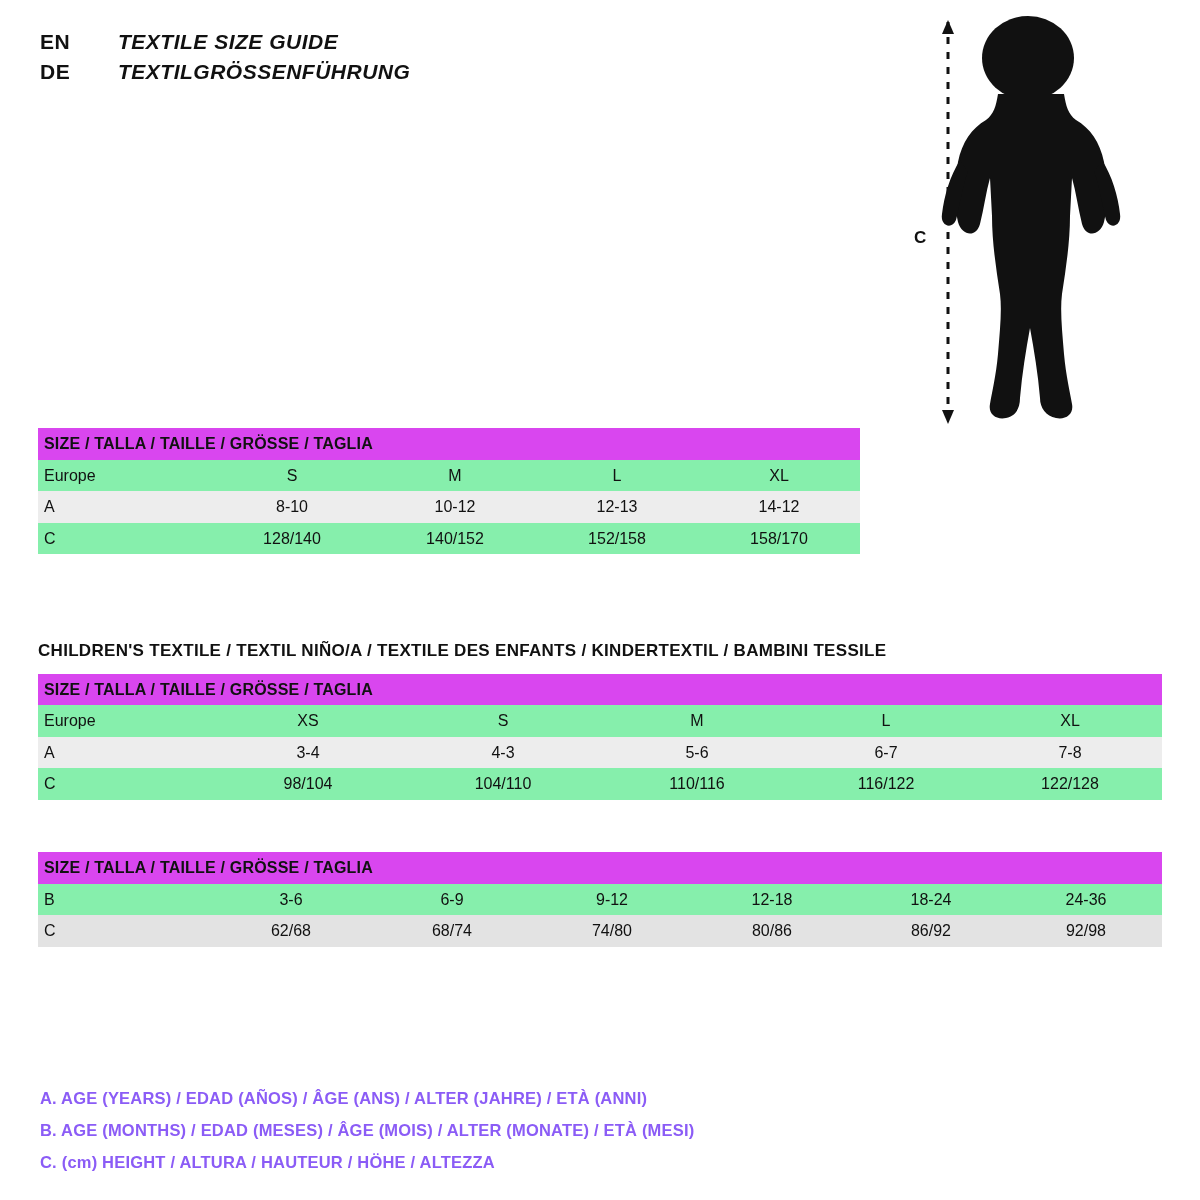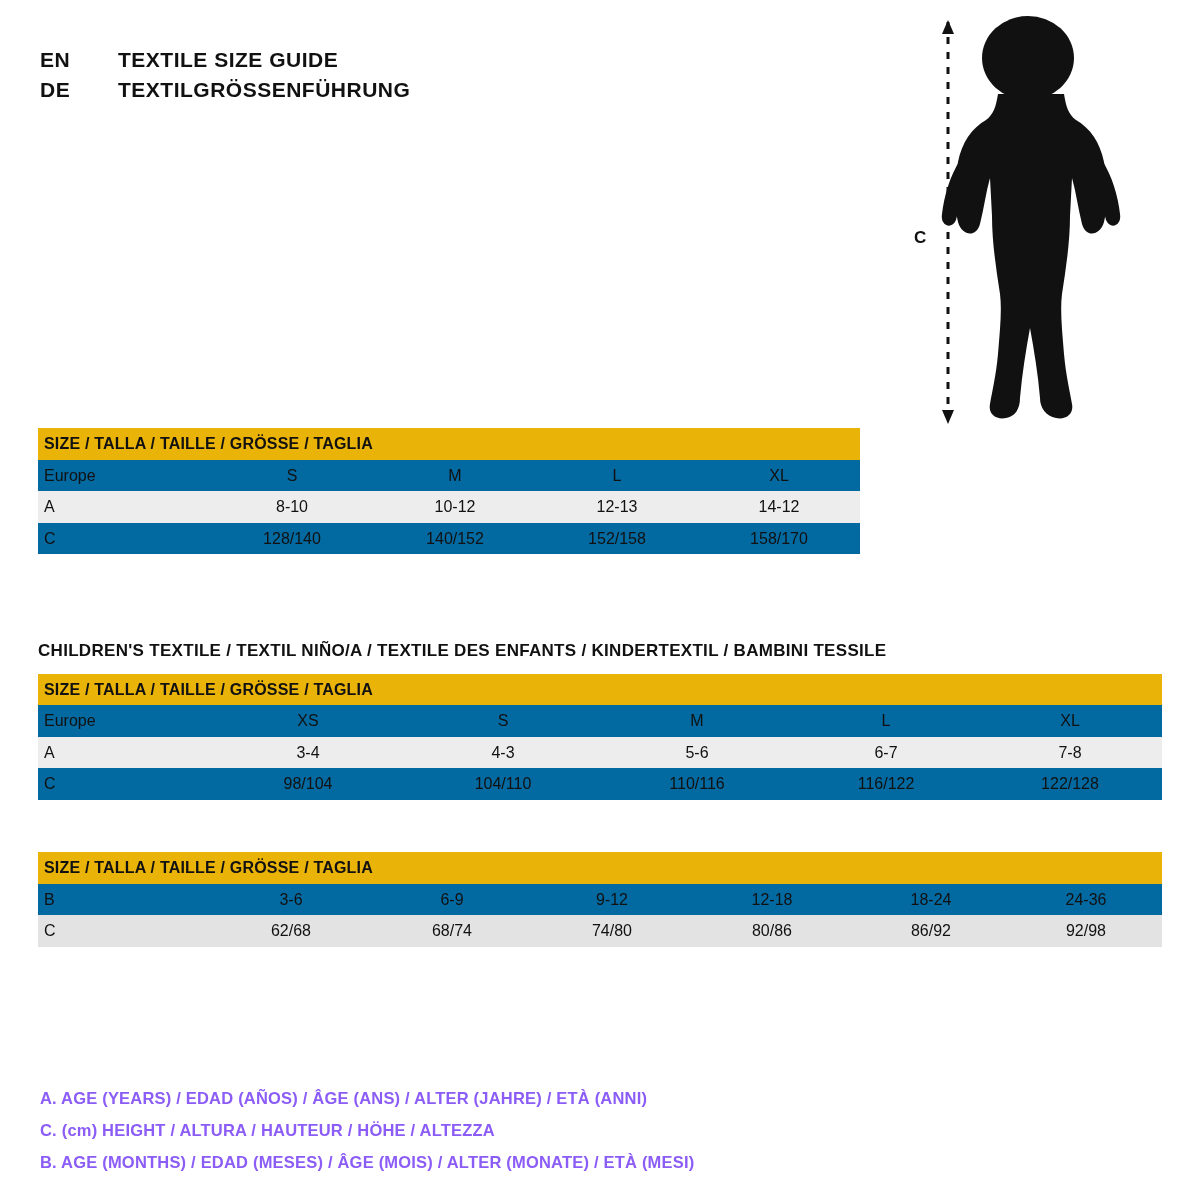--- a/index.html
+++ b/index.html
@@ -13,21 +13,21 @@
     font-family: "Liberation Sans", sans-serif;
     color: #111111;
     position: relative;
     overflow: hidden;
   }
 
   
   .header {
     position: absolute;
     left: 40px;
-    top: 48px;
+    top: 30px;
     width: 560px;
   }
   .header-row {
     display: flex;
     align-items: baseline;
     margin-bottom: 6px;
   }
   .lang-code {
     width: 78px;
     flex: 0 0 78px;
@@ -35,20 +35,21 @@
     font-weight: bold;
     letter-spacing: 0.5px;
     color: #111;
   }
   .lang-title {
     font-size: 21px;
     font-weight: bold;
     letter-spacing: 0.5px;
     color: #111;
     white-space: nowrap;
+    font-style: italic;
   }
 
   
   .figure {
     position: absolute;
     left: 900px;
     top: 10px;
     width: 250px;
     height: 420px;
   }
@@ -82,25 +83,25 @@
   table.size-table {
     border-collapse: collapse;
     font-size: 16px;
     color: #111;
   }
   table.size-table td {
     padding: 5px 0 5px 0;
     line-height: 1.35;
   }
   .band {
-    background: #eab308;
+    background: #d946ef;
     font-weight: bold;
     letter-spacing: 0.2px;
   }
-  .row-white { background: #0369a1; }
+  .row-white { background: #86efac; }
   .row-grey  { background: #ededed; }
   .row-grey2 { background: #e3e3e3; }
   .cell-label {
     padding-left: 6px !important;
     text-align: left;
   }
   .cell-val { text-align: center; }
 
   
   .footnotes {
@@ -285,15 +286,15 @@
       <td class="cell-val">80/86</td>
       <td class="cell-val">86/92</td>
       <td class="cell-val">92/98</td>
     </tr>
   </tbody>
     </table>
 </div>
 
 <div class="footnotes">
   <div class="footnote">A. AGE (YEARS) / EDAD (AÑOS) / ÂGE (ANS) / ALTER (JAHRE) / ETÀ (ANNI)</div>
+  <div class="footnote">B. AGE (MONTHS) / EDAD (MESES) / ÂGE (MOIS) / ALTER (MONATE) / ETÀ (MESI)</div>
   <div class="footnote">C. (cm) HEIGHT / ALTURA / HAUTEUR / HÖHE / ALTEZZA</div>
-  <div class="footnote">B. AGE (MONTHS) / EDAD (MESES) / ÂGE (MOIS) / ALTER (MONATE) / ETÀ (MESI)</div>
 </div>
 
 </body></html>

